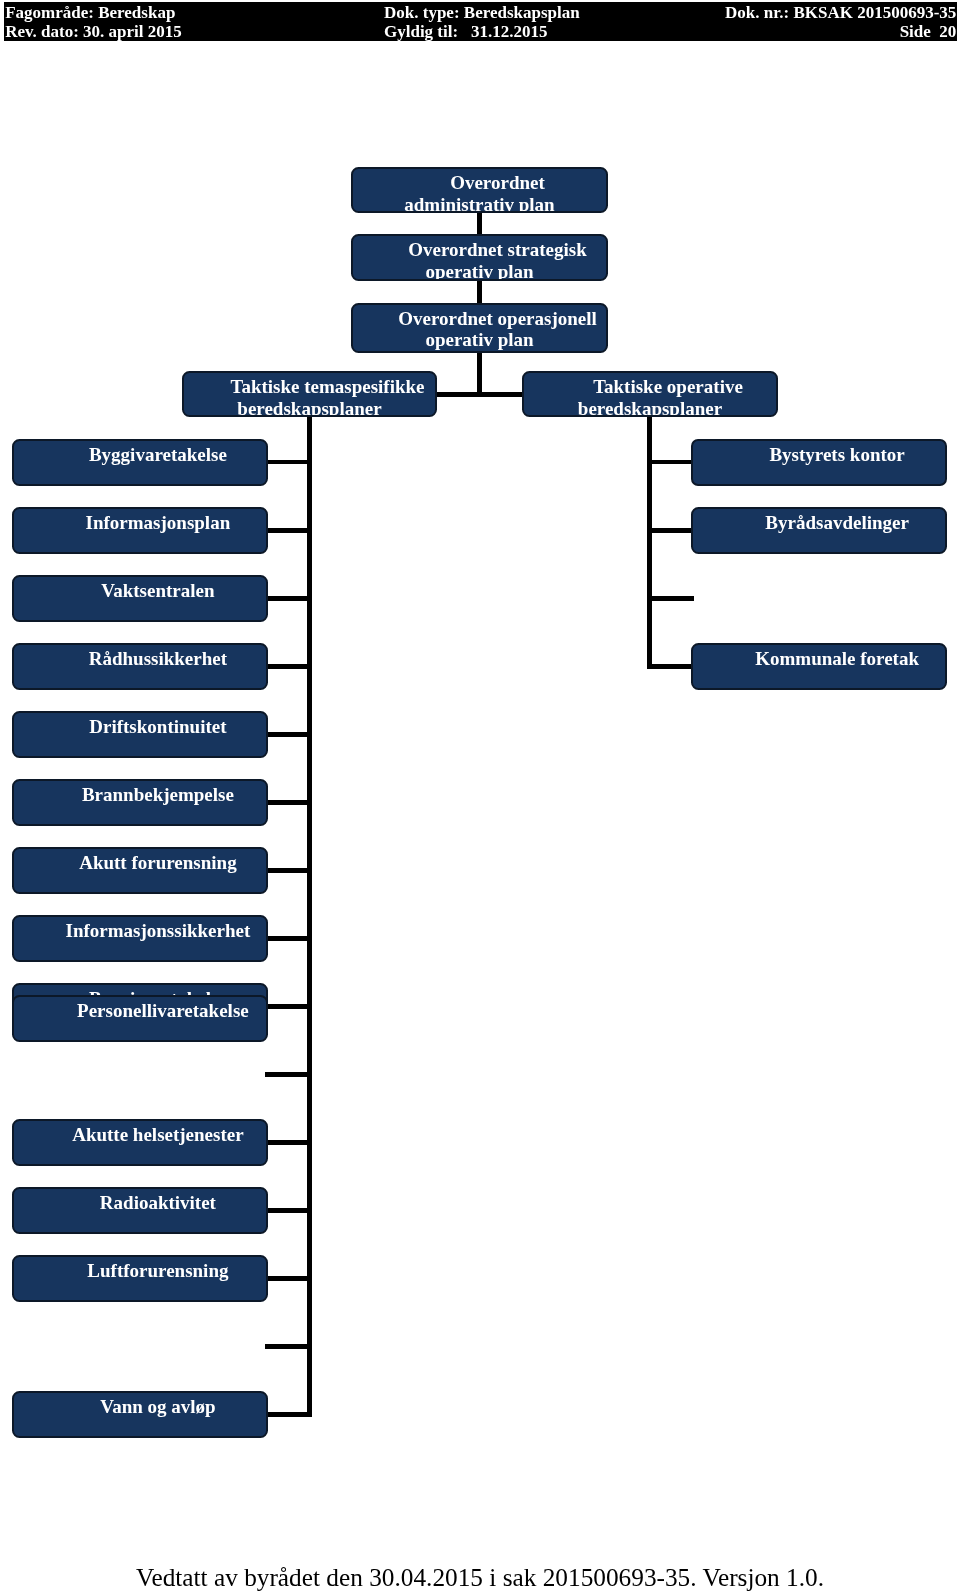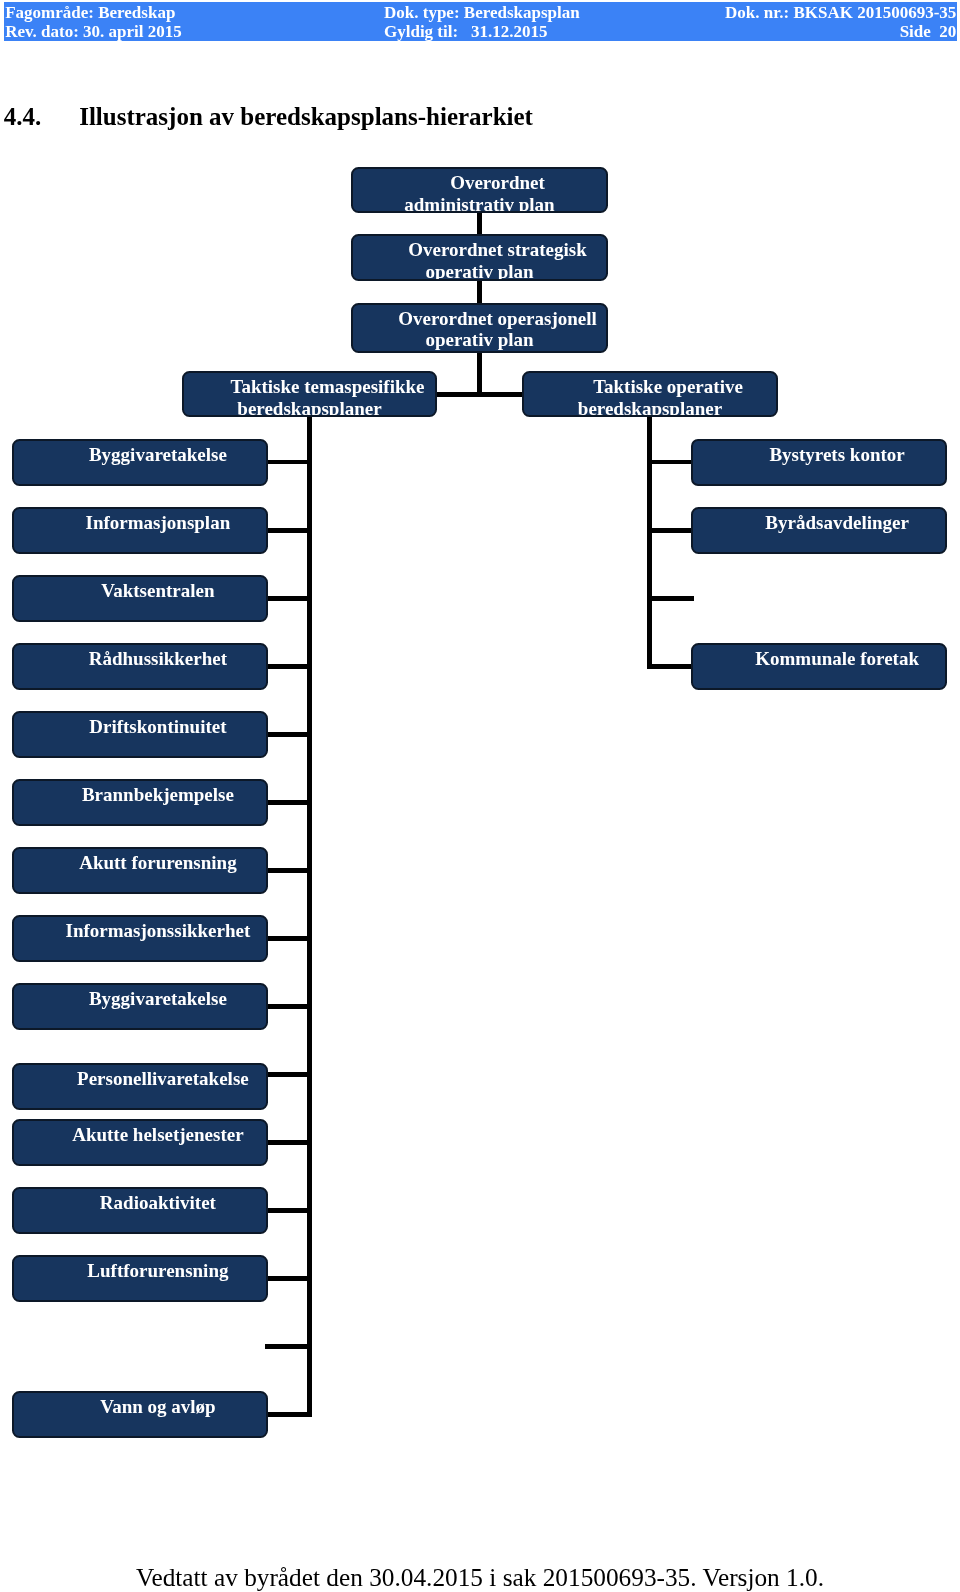--- a/index.html
+++ b/index.html
@@ -3,21 +3,21 @@
 <meta charset="utf-8">
 <title>Beredskapsplan</title>
 <style>
   html,body{margin:0;padding:0;}
   body{width:960px;height:1592px;background:#ffffff;
        font-family:"Liberation Serif",serif;overflow:hidden;position:relative;}
   #page{position:absolute;left:0;top:0;width:960px;height:1592px;background:#ffffff;}
 
   
   #doc-header{position:absolute;left:4px;top:1.6px;width:952.5px;height:39.2px;
-       background:#3b82f6;color:#ffffff;font-weight:bold;font-size:17px;}
+       background:#000000;color:#ffffff;font-weight:bold;font-size:17px;}
   .hrow{position:absolute;left:0;width:952.5px;height:19.5px;}
   .hrow.r1{top:1.3px;}
   .hrow.r2{top:20.4px;}
   .hcell{position:absolute;white-space:pre;line-height:19.5px;top:0;}
   .hcell.c-left{left:1.2px;}
   .hcell.c-mid{left:380px;}
   .hcell.c-right{right:0.2px;}
 
   
   #section-heading{position:absolute;left:0;top:101.5px;width:960px;height:34px;
@@ -47,24 +47,20 @@
     <div class="hrow r1">
       <span class="hcell c-left">Fagområde: Beredskap</span>
       <span class="hcell c-mid">Dok. type: Beredskapsplan</span>
       <span class="hcell c-right">Dok. nr.: BKSAK 201500693-35</span>
     </div>
     <div class="hrow r2">
       <span class="hcell c-left">Rev. dato: 30. april 2015</span>
       <span class="hcell c-mid">Gyldig til:   31.12.2015</span>
       <span class="hcell c-right">Side  20</span>
     </div>
-  </div>
-  <div id="section-heading">
-    <span id="section-number">4.4.</span>
-    <span id="section-title">Illustrasjon av beredskapsplans-hierarkiet</span>
   </div>
   <div id="diagram">
     <div class="conn" style="left:477.00px;top:211.70px;width:4.80px;height:23.50px;"></div>
     <div class="conn" style="left:477.00px;top:279.70px;width:4.80px;height:24.00px;"></div>
     <div class="conn" style="left:477.00px;top:348.00px;width:4.80px;height:48.80px;"></div>
     <div class="conn" style="left:435.00px;top:392.00px;width:88.90px;height:4.80px;"></div>
     <div class="conn" style="left:307.10px;top:416.30px;width:4.80px;height:1000.90px;"></div>
     <div class="conn" style="left:265.30px;top:459.70px;width:46.60px;height:4.80px;"></div>
     <div class="conn" style="left:265.30px;top:527.75px;width:46.60px;height:4.80px;"></div>
     <div class="conn" style="left:265.30px;top:595.80px;width:46.60px;height:4.80px;"></div>
@@ -125,21 +121,21 @@
       </div>
     <div class="node" style="left:11.50px;top:846.90px;width:256.80px;height:47.00px;">
         <span class="l1">Akutt forurensning</span>
       </div>
     <div class="node" style="left:11.50px;top:914.95px;width:256.80px;height:47.00px;">
         <span class="l1">Informasjonssikkerhet</span>
       </div>
     <div class="node" style="left:11.50px;top:983.00px;width:256.80px;height:47.00px;">
         <span class="l1">Byggivaretakelse</span>
       </div>
-    <div class="node" style="left:11.50px;top:1063px;width:256.80px;height:47.00px;padding-left:10px;">
+    <div class="node" style="left:11.50px;top:995px;width:256.80px;height:47.00px;padding-left:10px;">
         <span class="l1">Personellivaretakelse</span>
       </div>
     <div class="node" style="left:11.50px;top:1119.10px;width:256.80px;height:47.00px;">
         <span class="l1">Akutte helsetjenester</span>
       </div>
     <div class="node" style="left:11.50px;top:1187.15px;width:256.80px;height:47.00px;">
         <span class="l1">Radioaktivitet</span>
       </div>
     <div class="node" style="left:11.50px;top:1255.20px;width:256.80px;height:47.00px;">
         <span class="l1">Luftforurensning</span>

